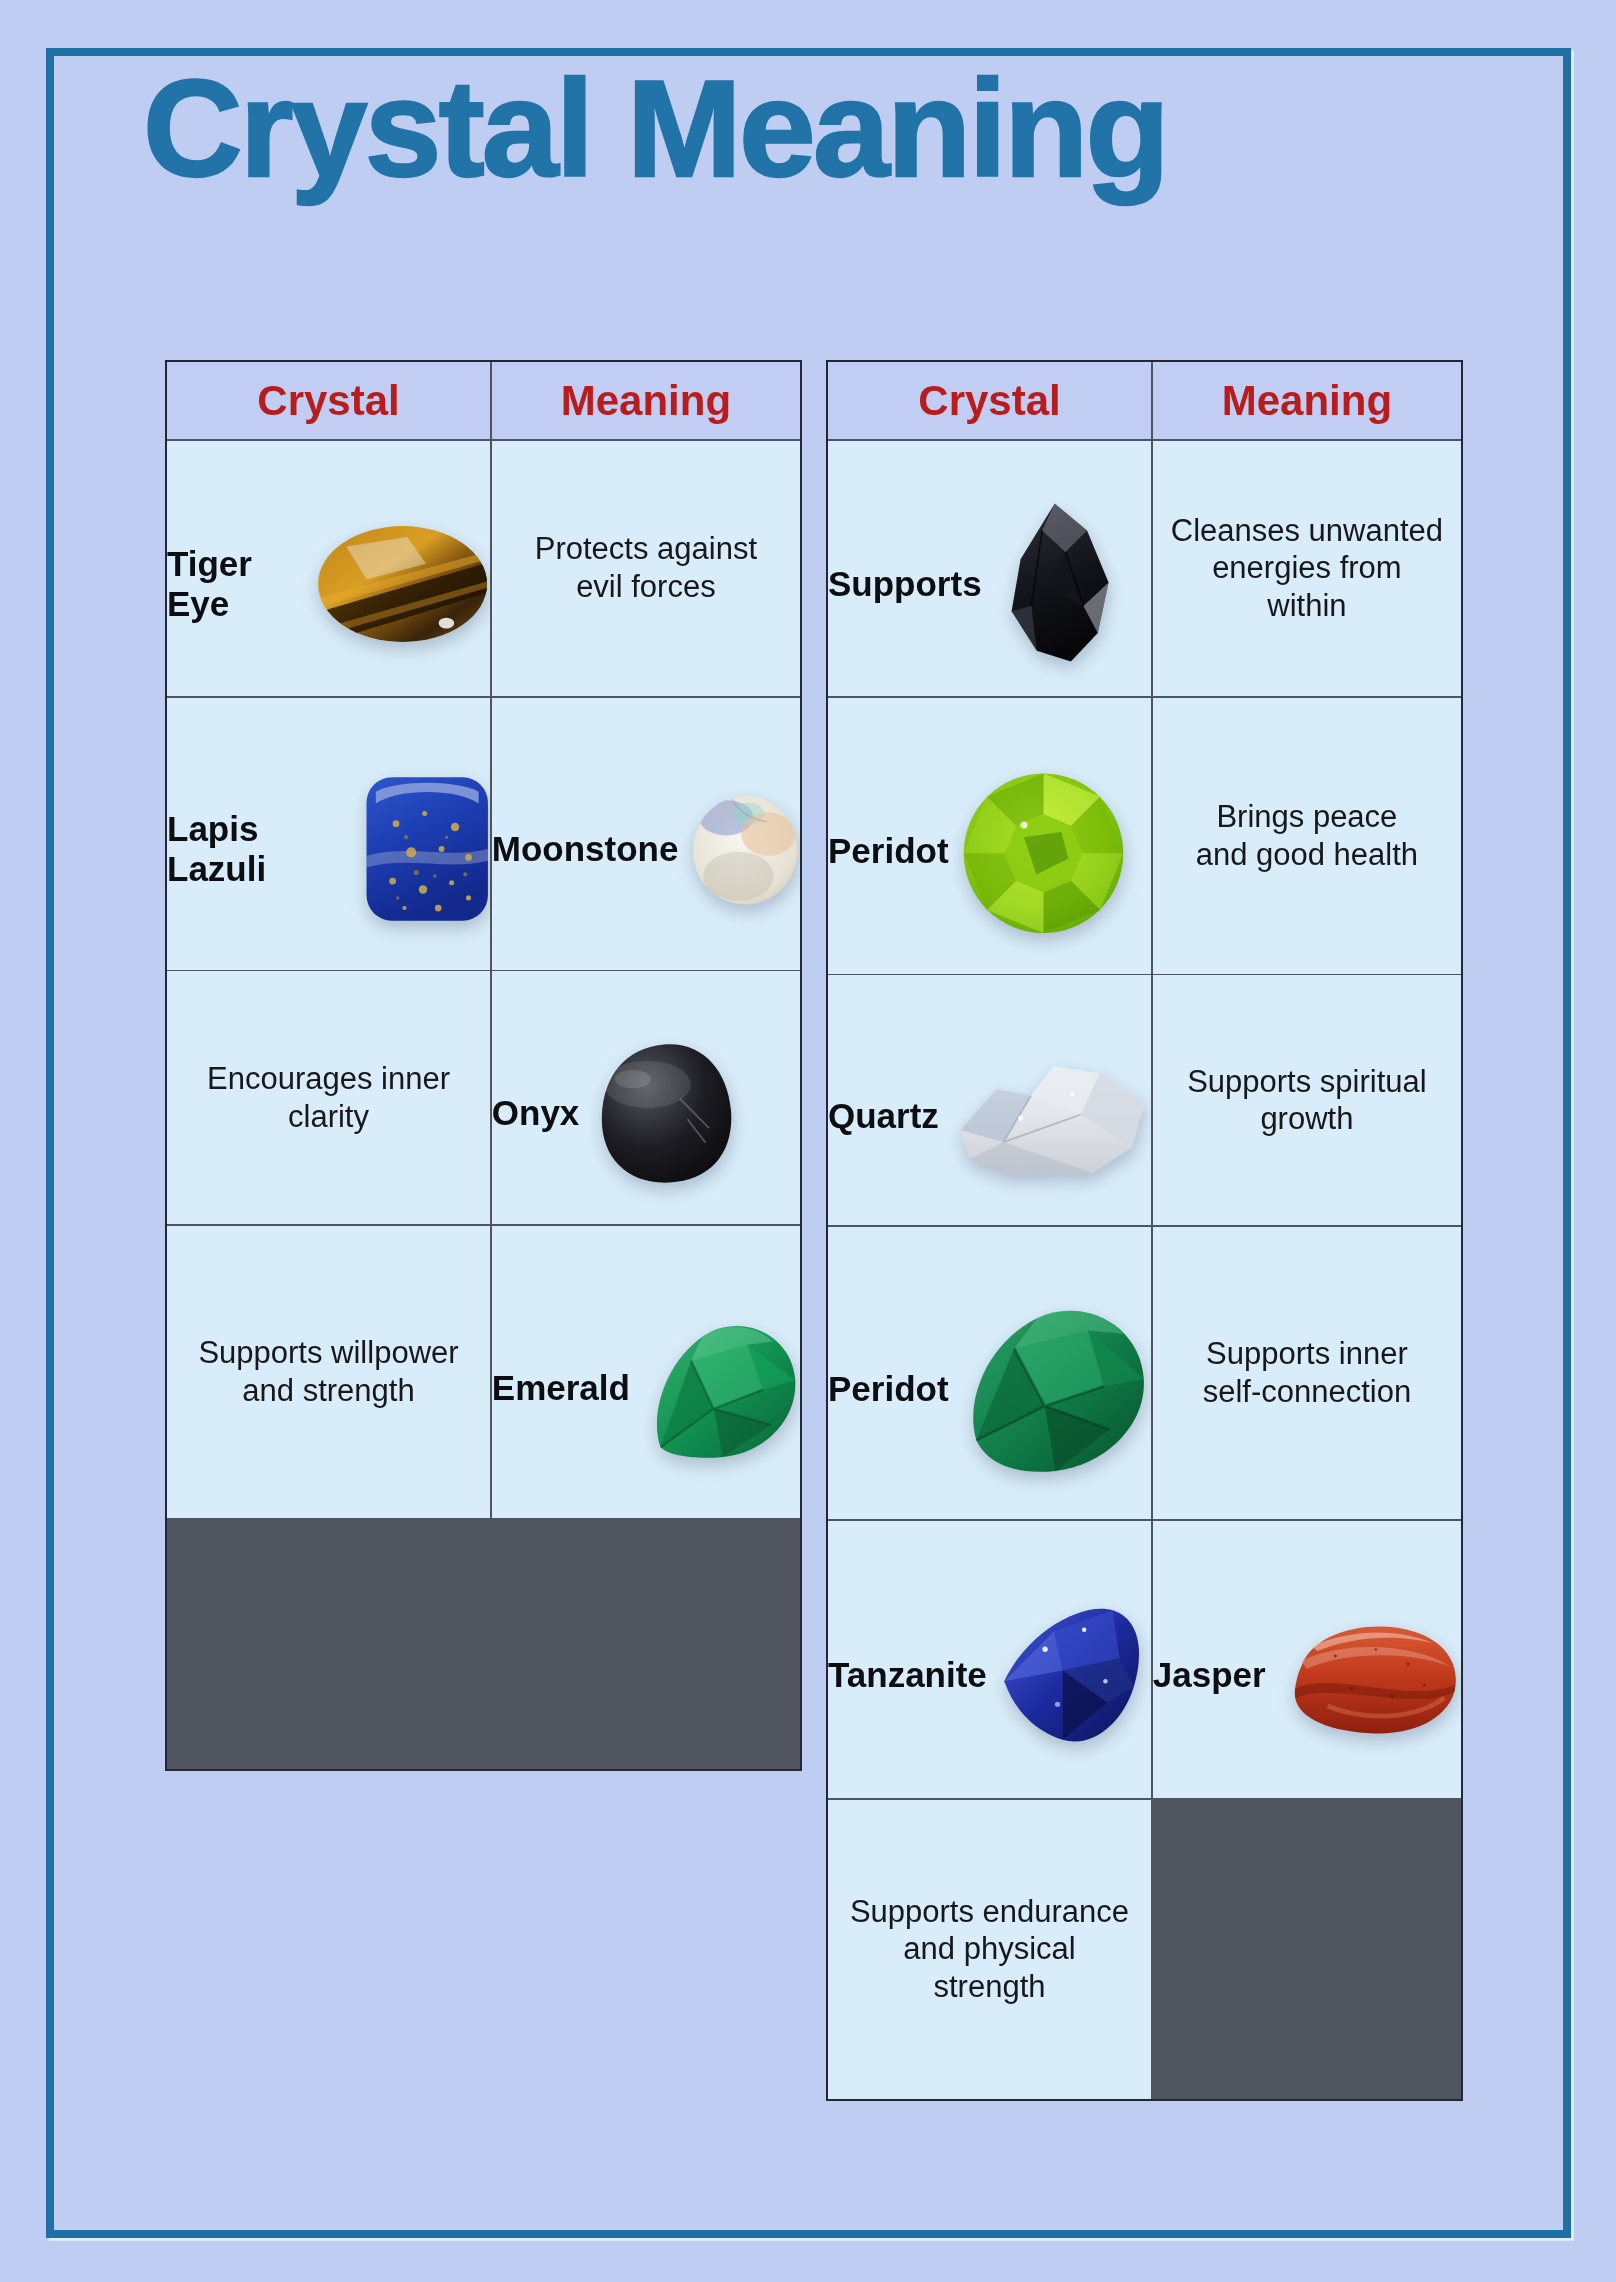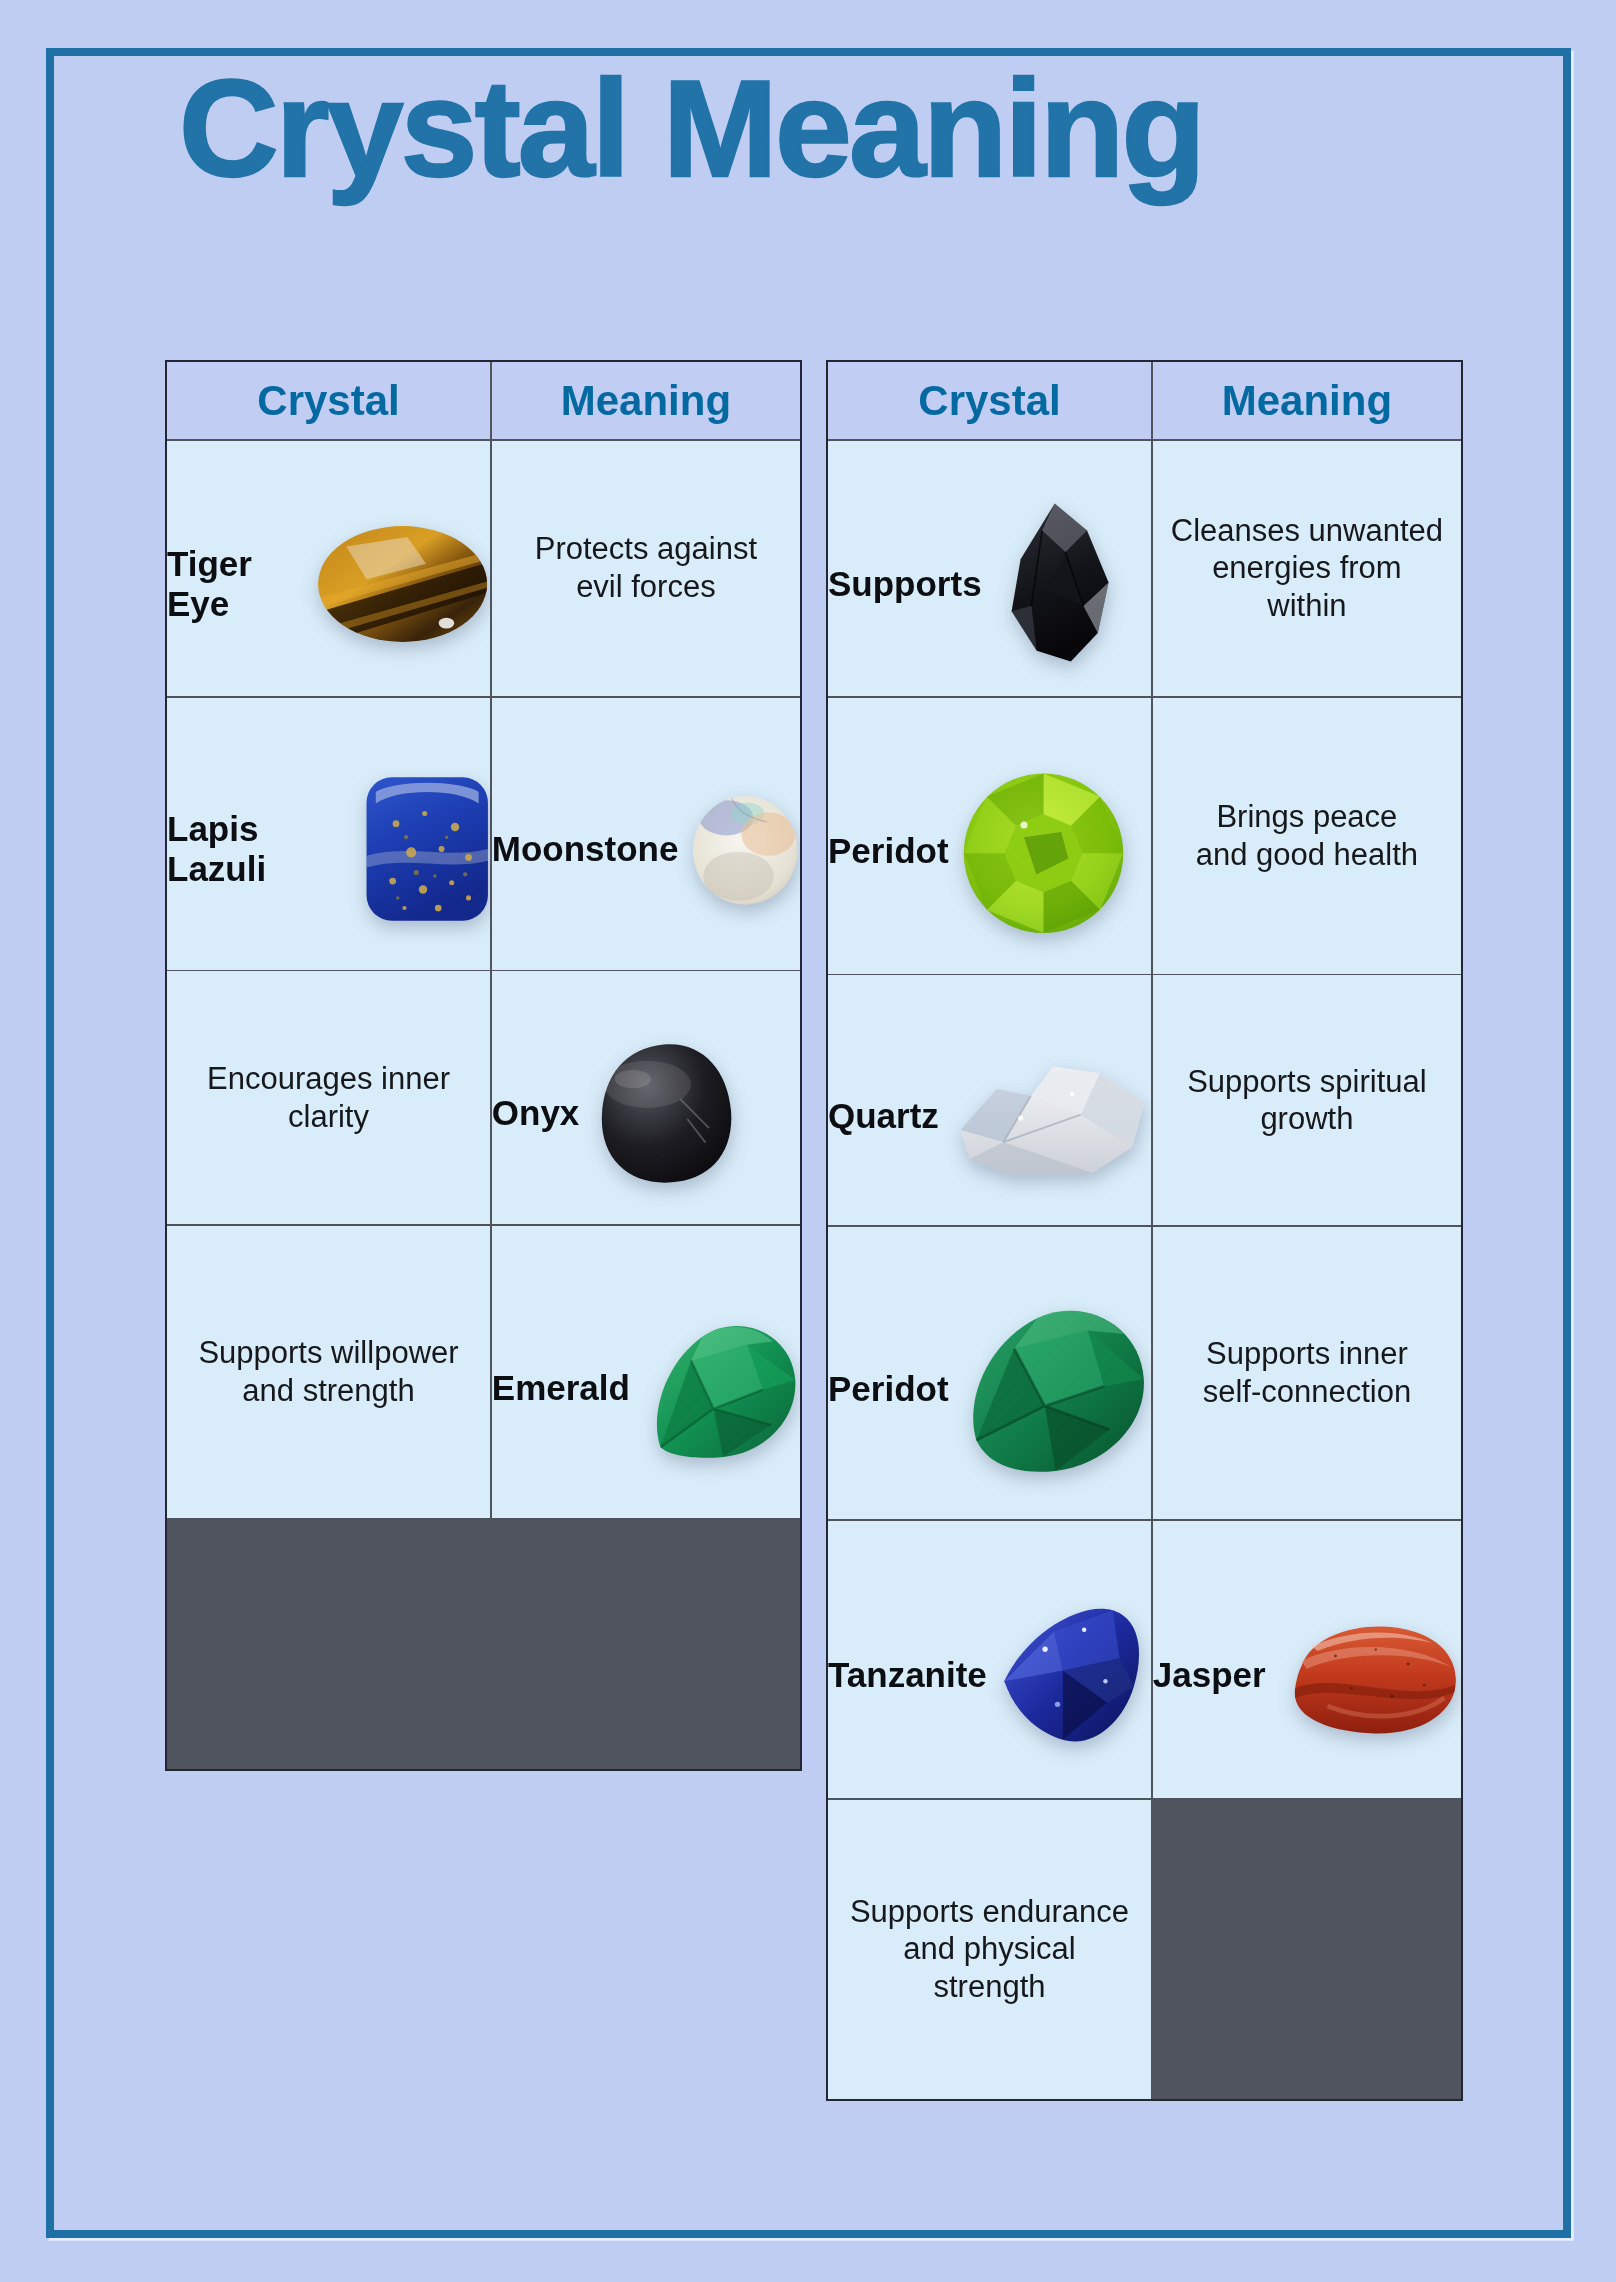--- a/index.html
+++ b/index.html
@@ -5,29 +5,29 @@
   html,body{margin:0;padding:0;}
   body{font-family:"Liberation Sans", sans-serif; background:#c0cdf2;}
   .canvas{position:relative; width:1616px; height:2282px; background:#c0cdf2; overflow:hidden;}
 
   .frame{position:absolute; left:46px; top:48px; width:1525px; height:2190px;
          border:8.3px solid #1f70a5; box-sizing:border-box;
          box-shadow:2.8px 2.8px 0 rgba(235,241,255,0.85);}
 
   .title{position:absolute; left:143px; top:59px; font-size:138px; font-weight:bold;
          letter-spacing:-2.8px; color:#2173a8; -webkit-text-stroke:2.3px #2173a8;
-         white-space:nowrap; line-height:1;margin-left:36px;}
+         white-space:nowrap; line-height:1;}
 
   .tbl{position:absolute; top:360px; background:#4f545e; border:2.8px solid #232733;
        display:grid; grid-template-columns:323px 1fr; gap:1.8px; width:633px;}
   #tbl-left{left:165px; grid-template-rows:77px 255px 272px 253px 292px 249px;}
   #tbl-right{left:826px; grid-template-rows:77px 255px 276px 250px 292px 277px 299px;}
 
   .hcell{background:#c2cdf3; display:flex; align-items:center; justify-content:center;
-         font-size:42px; font-weight:bold; color:#0369a1;}
+         font-size:42px; font-weight:bold; color:#b91c1c;}
   .cell{background:#d9ecf9; overflow:hidden;}
   .ccell{display:flex; flex-direction:row; align-items:center; padding-top:31px; gap:13px; box-sizing:border-box;}
   .cname{font-size:35px; font-weight:bold; color:#0d0e12; line-height:40px;}
   .mcell{display:flex; align-items:center; justify-content:center; padding:0 11px; box-sizing:border-box;}
   .mtext{font-size:31px; color:#17181c; text-align:center; line-height:1.22; white-space:pre-line;}
   .gem{display:block; filter:drop-shadow(1.8px 7.3px 8.3px rgba(50,60,90,0.28));}
 </style>
 </head>
 <body>
 

